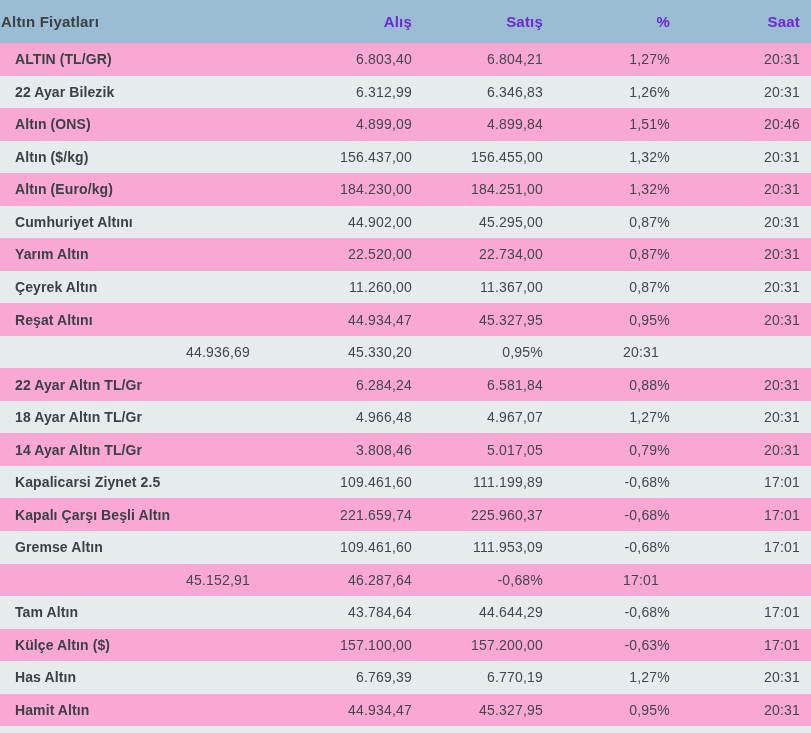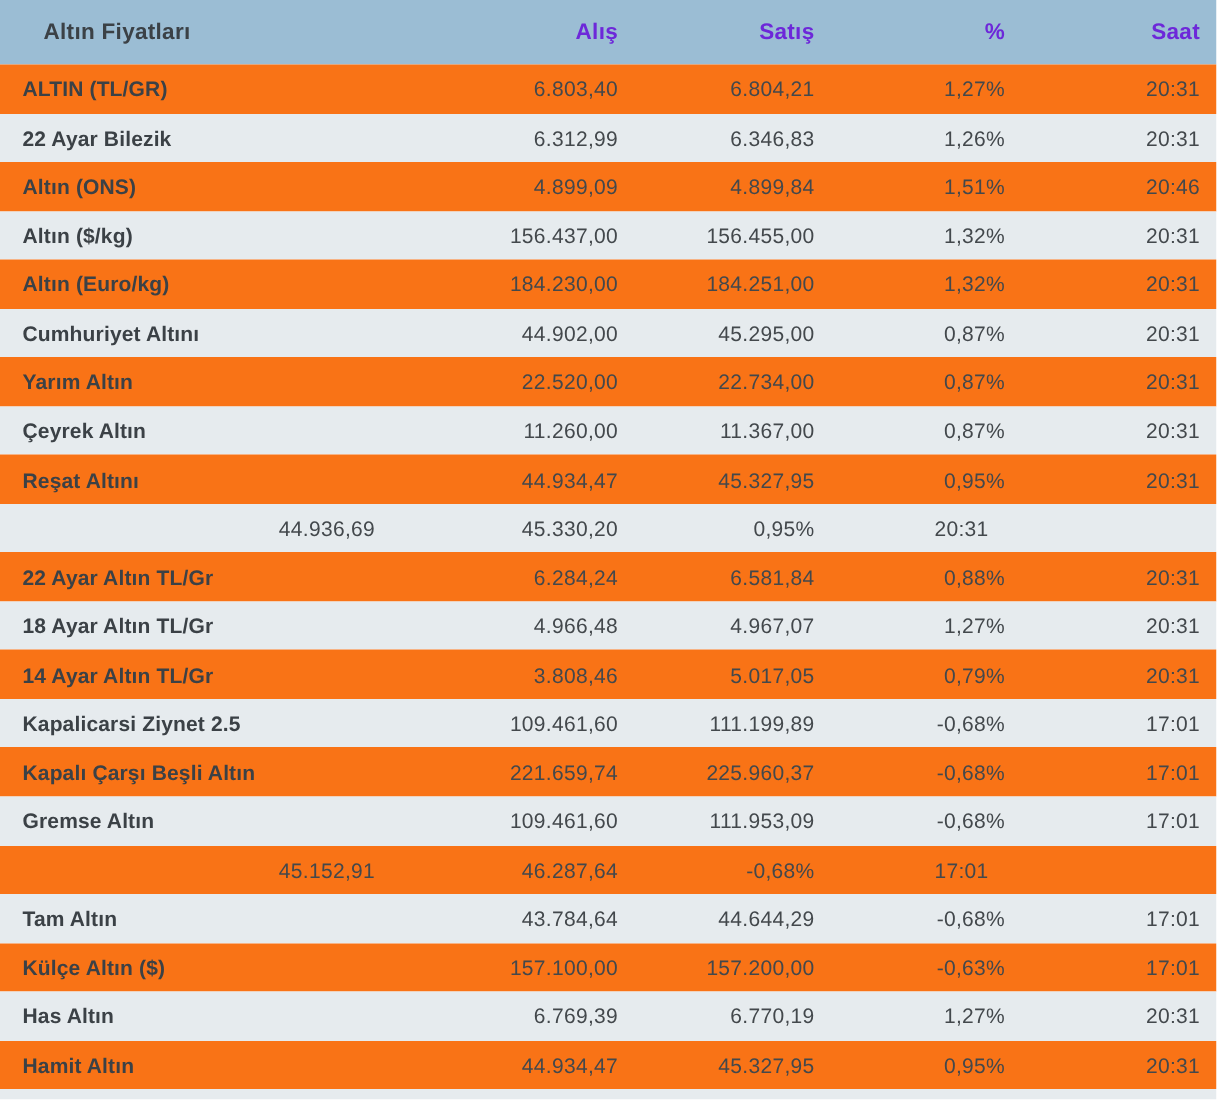--- a/index.html
+++ b/index.html
@@ -21,29 +21,29 @@
     align-items: center;
   }
   .thead {
     height: 43px;
     background: #9bbdd4;
     color: #ffffff;
     font-weight: 700;
     font-size: 15px;
     flex: 0 0 43px;
   }
-  .thead .name-cell { padding-left: 29px; letter-spacing: 0.2px; }
+  .thead .name-cell { padding-left: 1px; letter-spacing: 0.2px; }
   .tbody {
     flex: 1 1 auto;
     display: flex;
     flex-direction: column;
   }
   .row {
     flex: 1 1 0;
-    background: #f97316;
+    background: #f9a8d4;
     font-size: 14px;
   }
   .row:nth-child(even) { background: #e6ebee; }
   .name-cell {
     padding-left: 15px;
     text-align: left;
     font-weight: 700;
     color: #3b4146;
     letter-spacing: 0.1px;
     white-space: nowrap;

